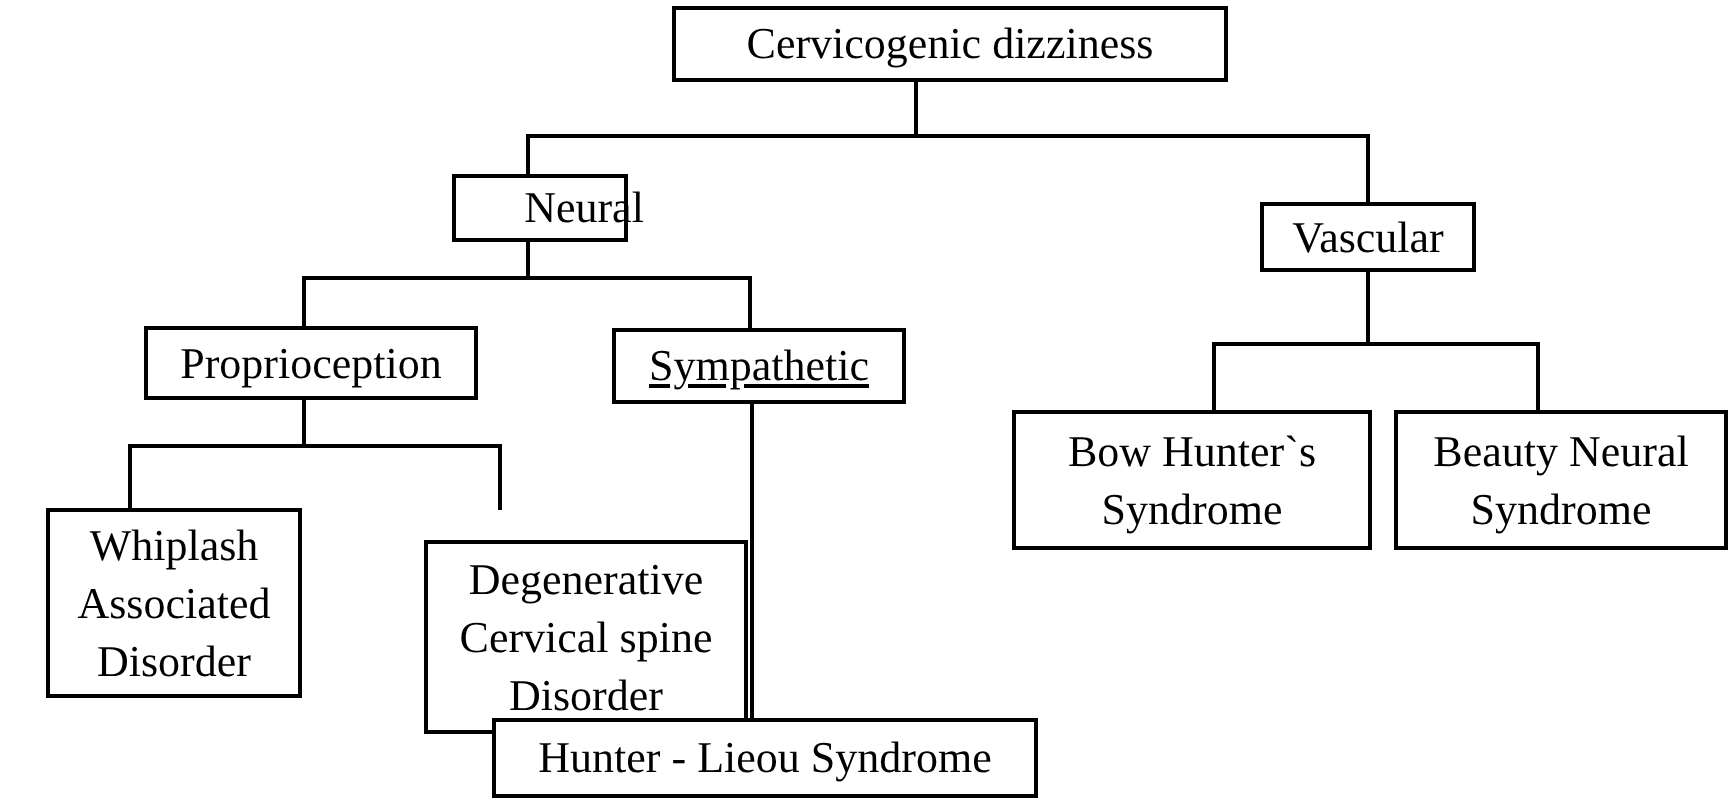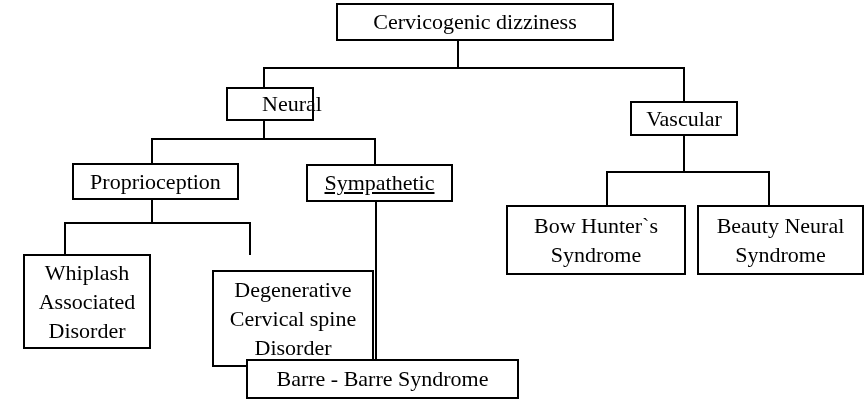--- a/index.html
+++ b/index.html
@@ -84,17 +84,17 @@
   <div class="line l-v-bow-in"></div>
   <div class="line l-v-beauty-in"></div>
 
   <div class="node n-root">Cervicogenic dizziness</div>
   <div class="node n-neural">Neural</div>
   <div class="node n-vascular">Vascular</div>
   <div class="node n-proprio">Proprioception</div>
   <div class="node n-sympathetic">Sympathetic</div>
   <div class="node n-whiplash">Whiplash Associated Disorder</div>
   <div class="node n-degenerative">Degenerative Cervical spine Disorder</div>
-  <div class="node n-barre">Barre - Barre Syndrome</div>
+  <div class="node n-barre">Hunter - Lieou Syndrome</div>
   <div class="node n-bowhunter">Bow Hunter`s Syndrome</div>
   <div class="node n-beauty">Beauty Neural Syndrome</div>
 
 </div>
 
 </body></html>

